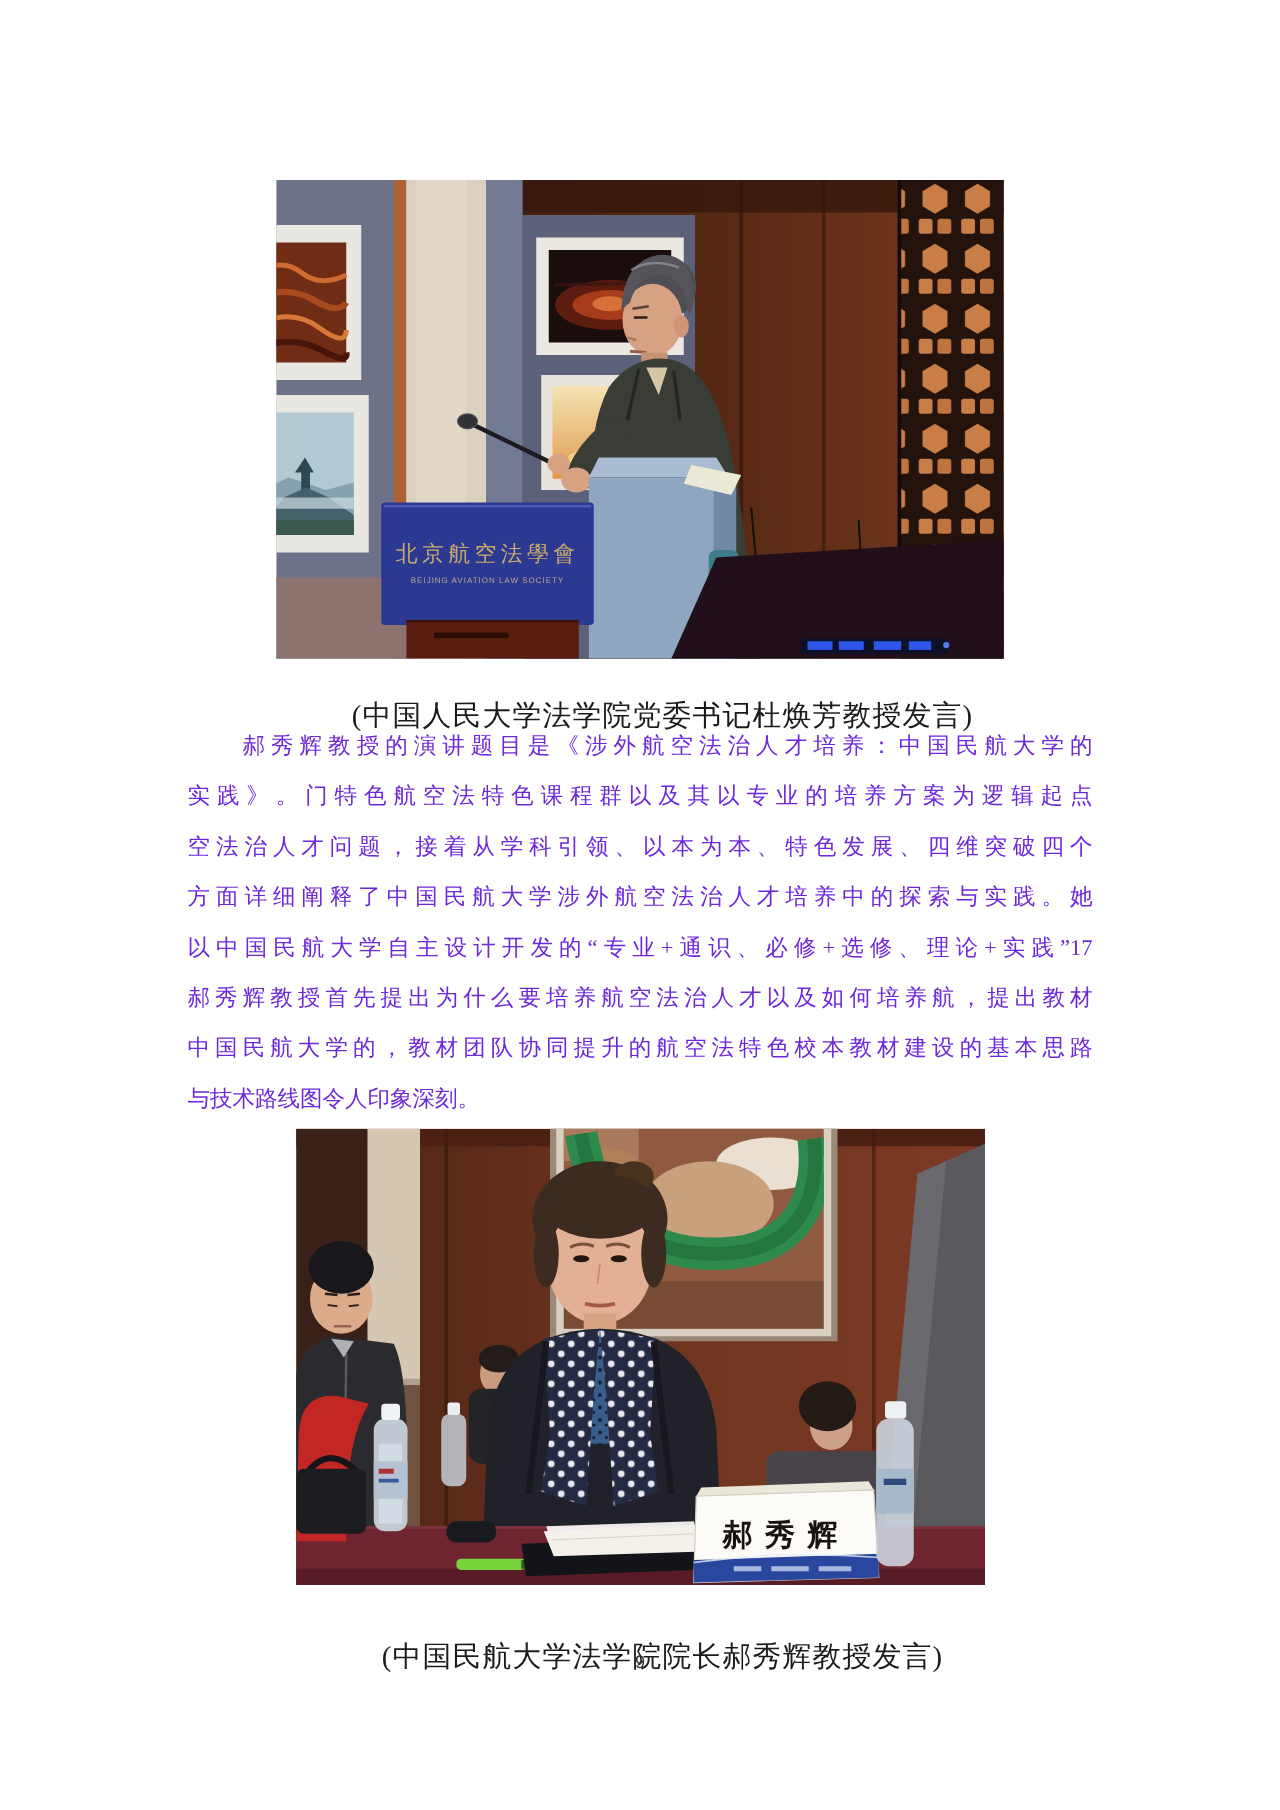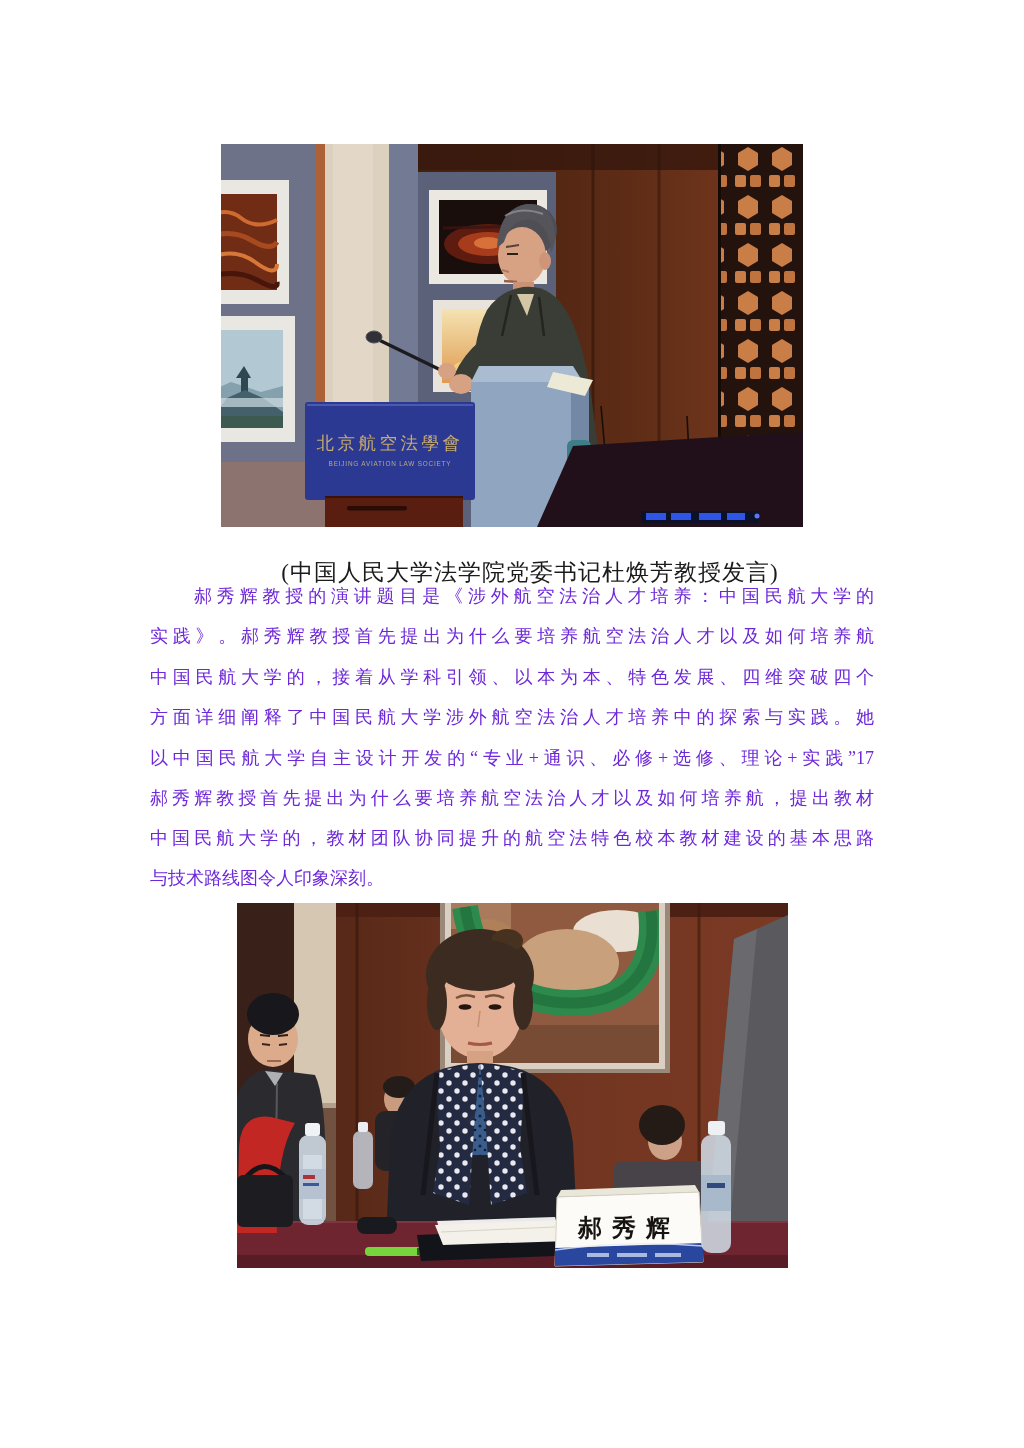--- a/index.html
+++ b/index.html
@@ -1,18 +1,18 @@
 <!DOCTYPE html>
 <html><head>
 <meta charset="utf-8">
 <style>
   html,body{margin:0;padding:0;background:#ffffff;}
   .page{
     position:relative;
-    width:1024px;height:1268px;
+    width:1024px;height:1448px;
     background:#ffffff;
     font-family:"Liberation Serif","DejaVu Serif",serif;
     overflow:hidden;
   }
   .photo{position:absolute;margin:0;padding:0;}
   .photo svg{display:block;width:100%;height:100%;}
   .photo1{left:221px;top:144px;width:582px;height:383px;}
   .photo2{left:237px;top:903px;width:551px;height:365px;font-weight:bold;}
   .caption{
     position:absolute;left:0;width:1024px;
@@ -26,21 +26,21 @@
   .body-text{
     position:absolute;left:150px;top:576px;width:724px;
     font-size:18px;color:#6d28d9;
   }
   .para-line{
     height:40.4px;line-height:40.4px;
     text-align:justify;text-align-last:justify;
     overflow:hidden;white-space:nowrap;
   }
   .para-line.first{text-indent:44px;}
-  .para-line.last{text-align-last:left;font-family:Liberation Mono, monospace;}
+  .para-line.last{text-align-last:left;}
   .page-num{
     position:absolute;top:1322px;left:0;width:1024px;
     text-align:center;
     font-family:"Liberation Sans","DejaVu Sans",sans-serif;
     font-size:14.5px;color:#2e2e2e;
   }
 </style>
 </head>
 <body>
 
@@ -168,22 +168,22 @@
         <rect x="506" y="369" width="18" height="7" fill="#2e55e8"></rect>
         <circle cx="536" cy="372" r="2.5" fill="#5a78f2"></circle>
       </g>
     </svg>
   </figure>
 
   <p class="caption caption1">(中国人民大学法学院党委书记杜焕芳教授发言)</p>
 
   <div class="body-text">
     <div class="para-line first">郝秀辉教授的演讲题目是《涉外航空法治人才培养：中国民航大学的</div>
-    <div class="para-line">实践》。郝秀辉教授首先提出为什么要培养航空法治人才以及如何培养航</div>
-    <div class="para-line">中国民航大学的，接着从学科引领、以本为本、特色发展、四维突破四个</div>
+    <div class="para-line">实践》。门特色航空法特色课程群以及其以专业的培养方案为逻辑起点</div>
+    <div class="para-line">空法治人才问题，接着从学科引领、以本为本、特色发展、四维突破四个</div>
     <div class="para-line">方面详细阐释了中国民航大学涉外航空法治人才培养中的探索与实践。她</div>
     <div class="para-line">以中国民航大学自主设计开发的“专业+通识、必修+选修、理论+实践”17</div>
     <div class="para-line">郝秀辉教授首先提出为什么要培养航空法治人才以及如何培养航，提出教材</div>
     <div class="para-line">中国民航大学的，教材团队协同提升的航空法特色校本教材建设的基本思路</div>
     <div class="para-line last">与技术路线图令人印象深刻。</div>
   </div>
 
   <figure class="photo photo2">
     <svg viewBox="0 0 551 365" preserveAspectRatio="none">
       <defs>

